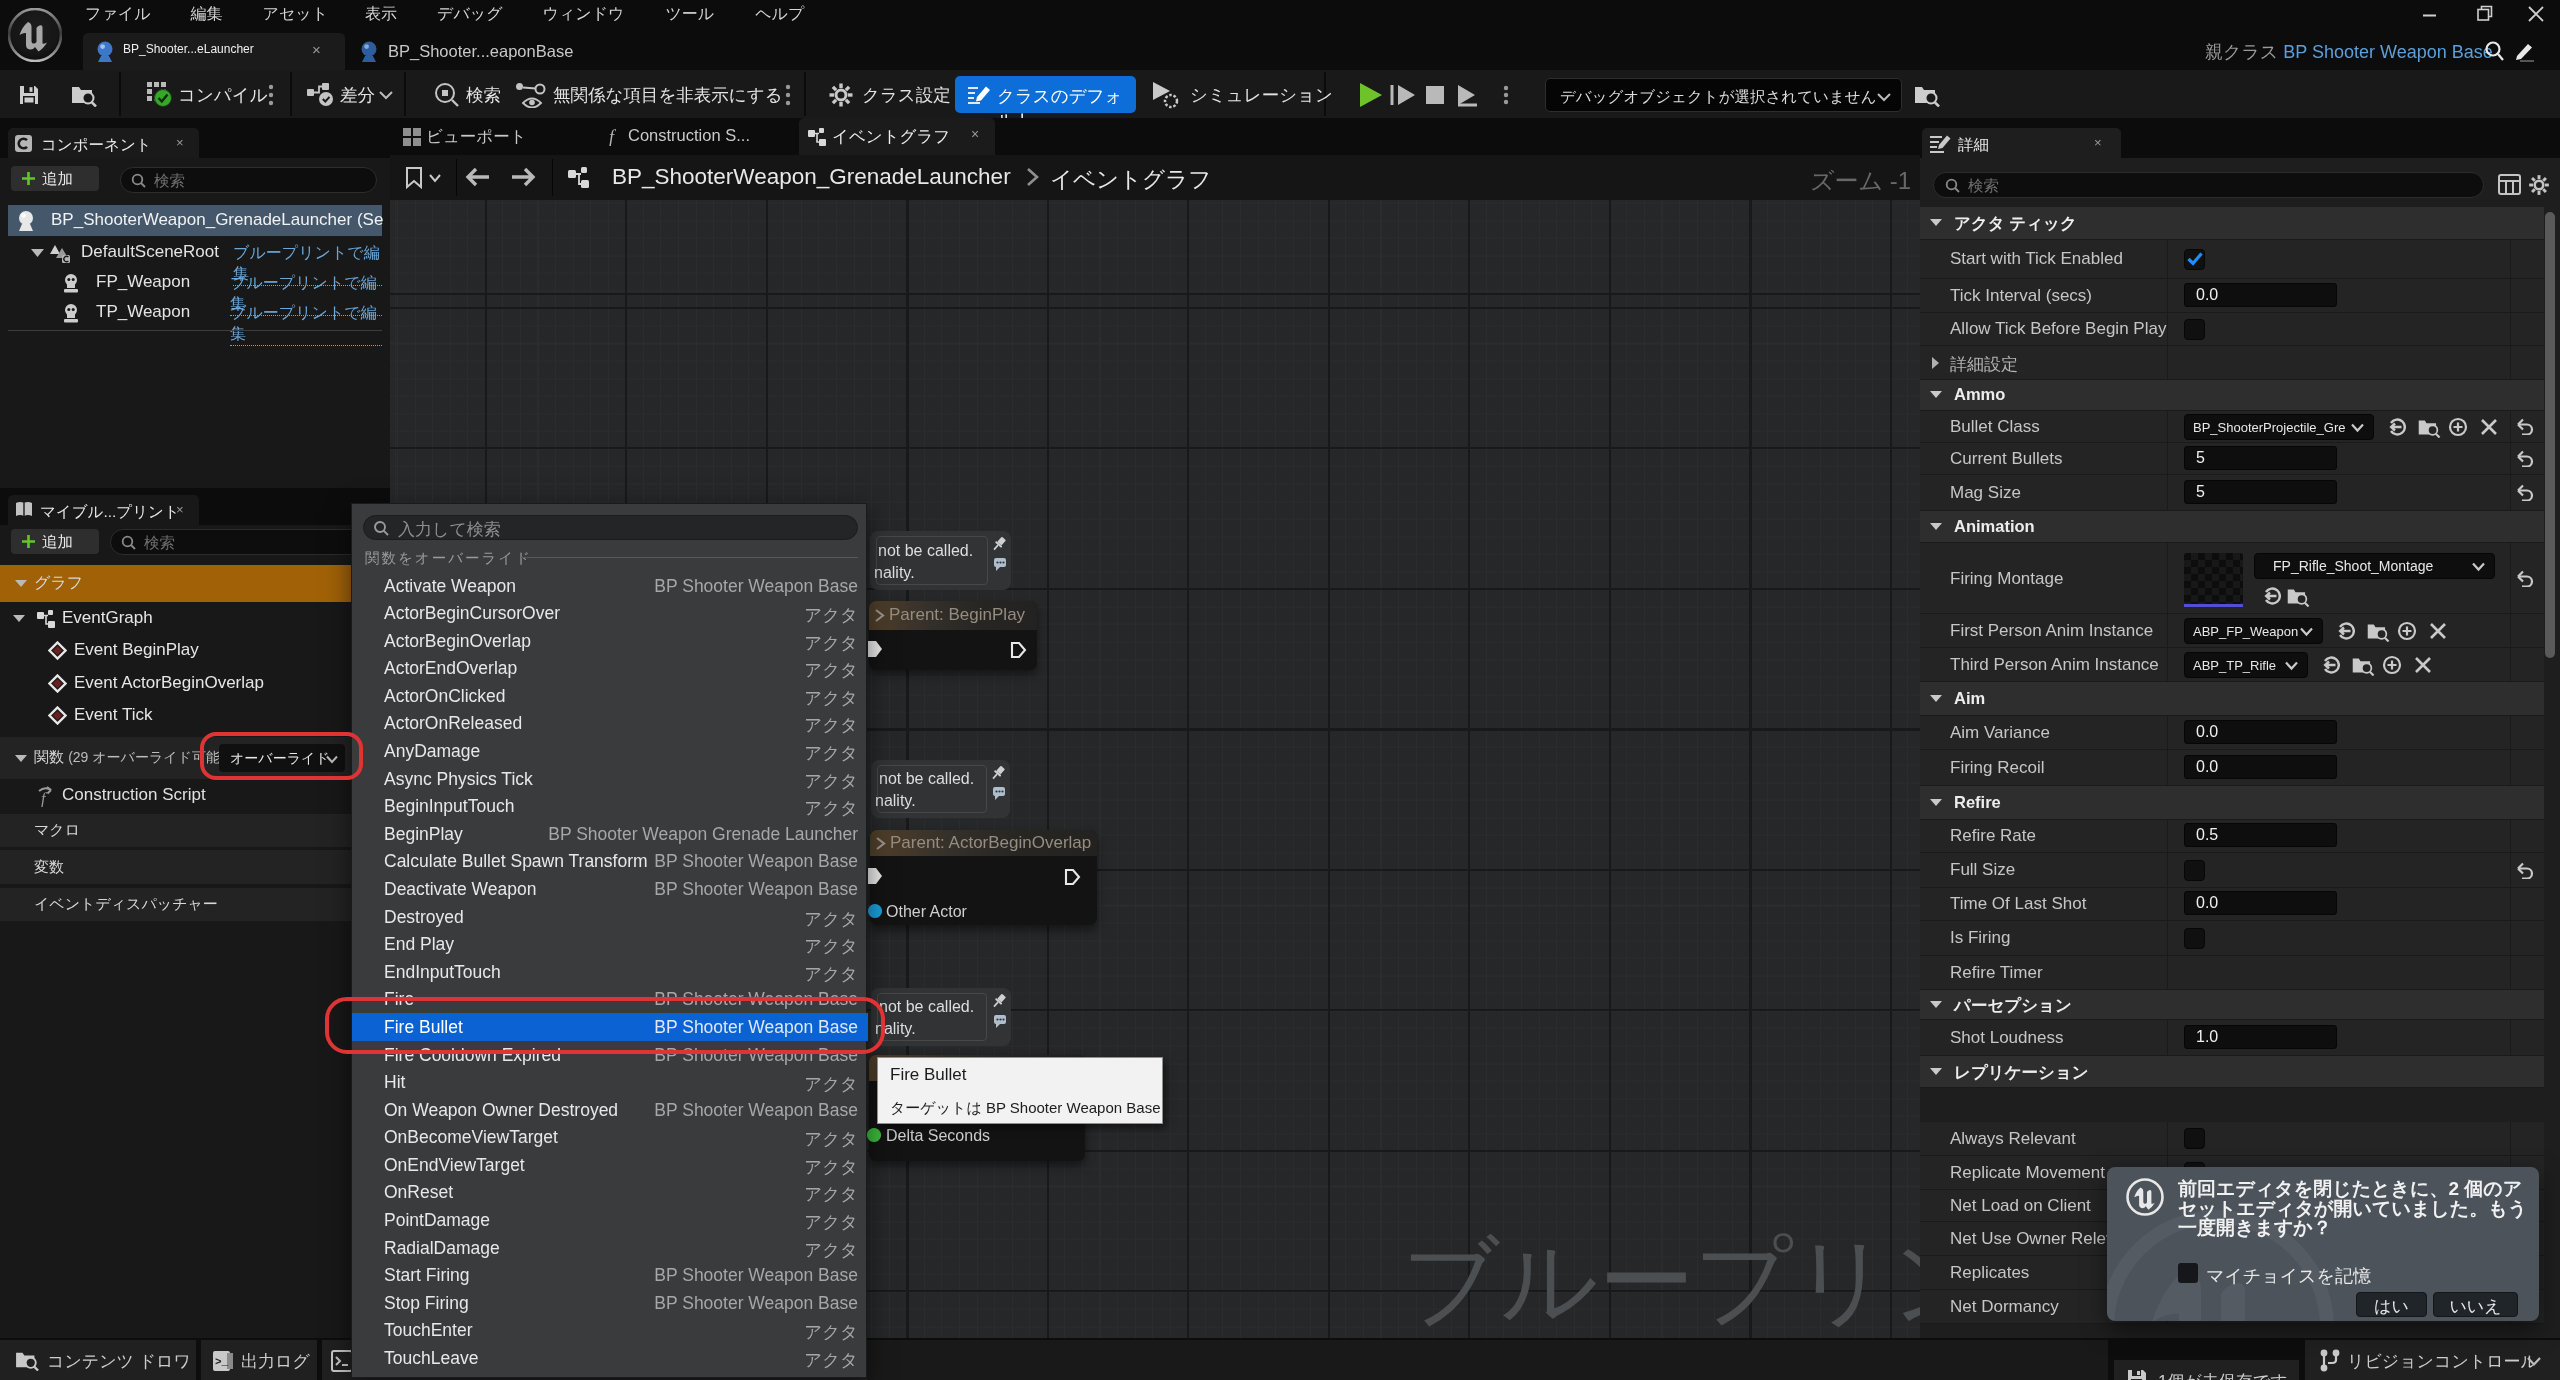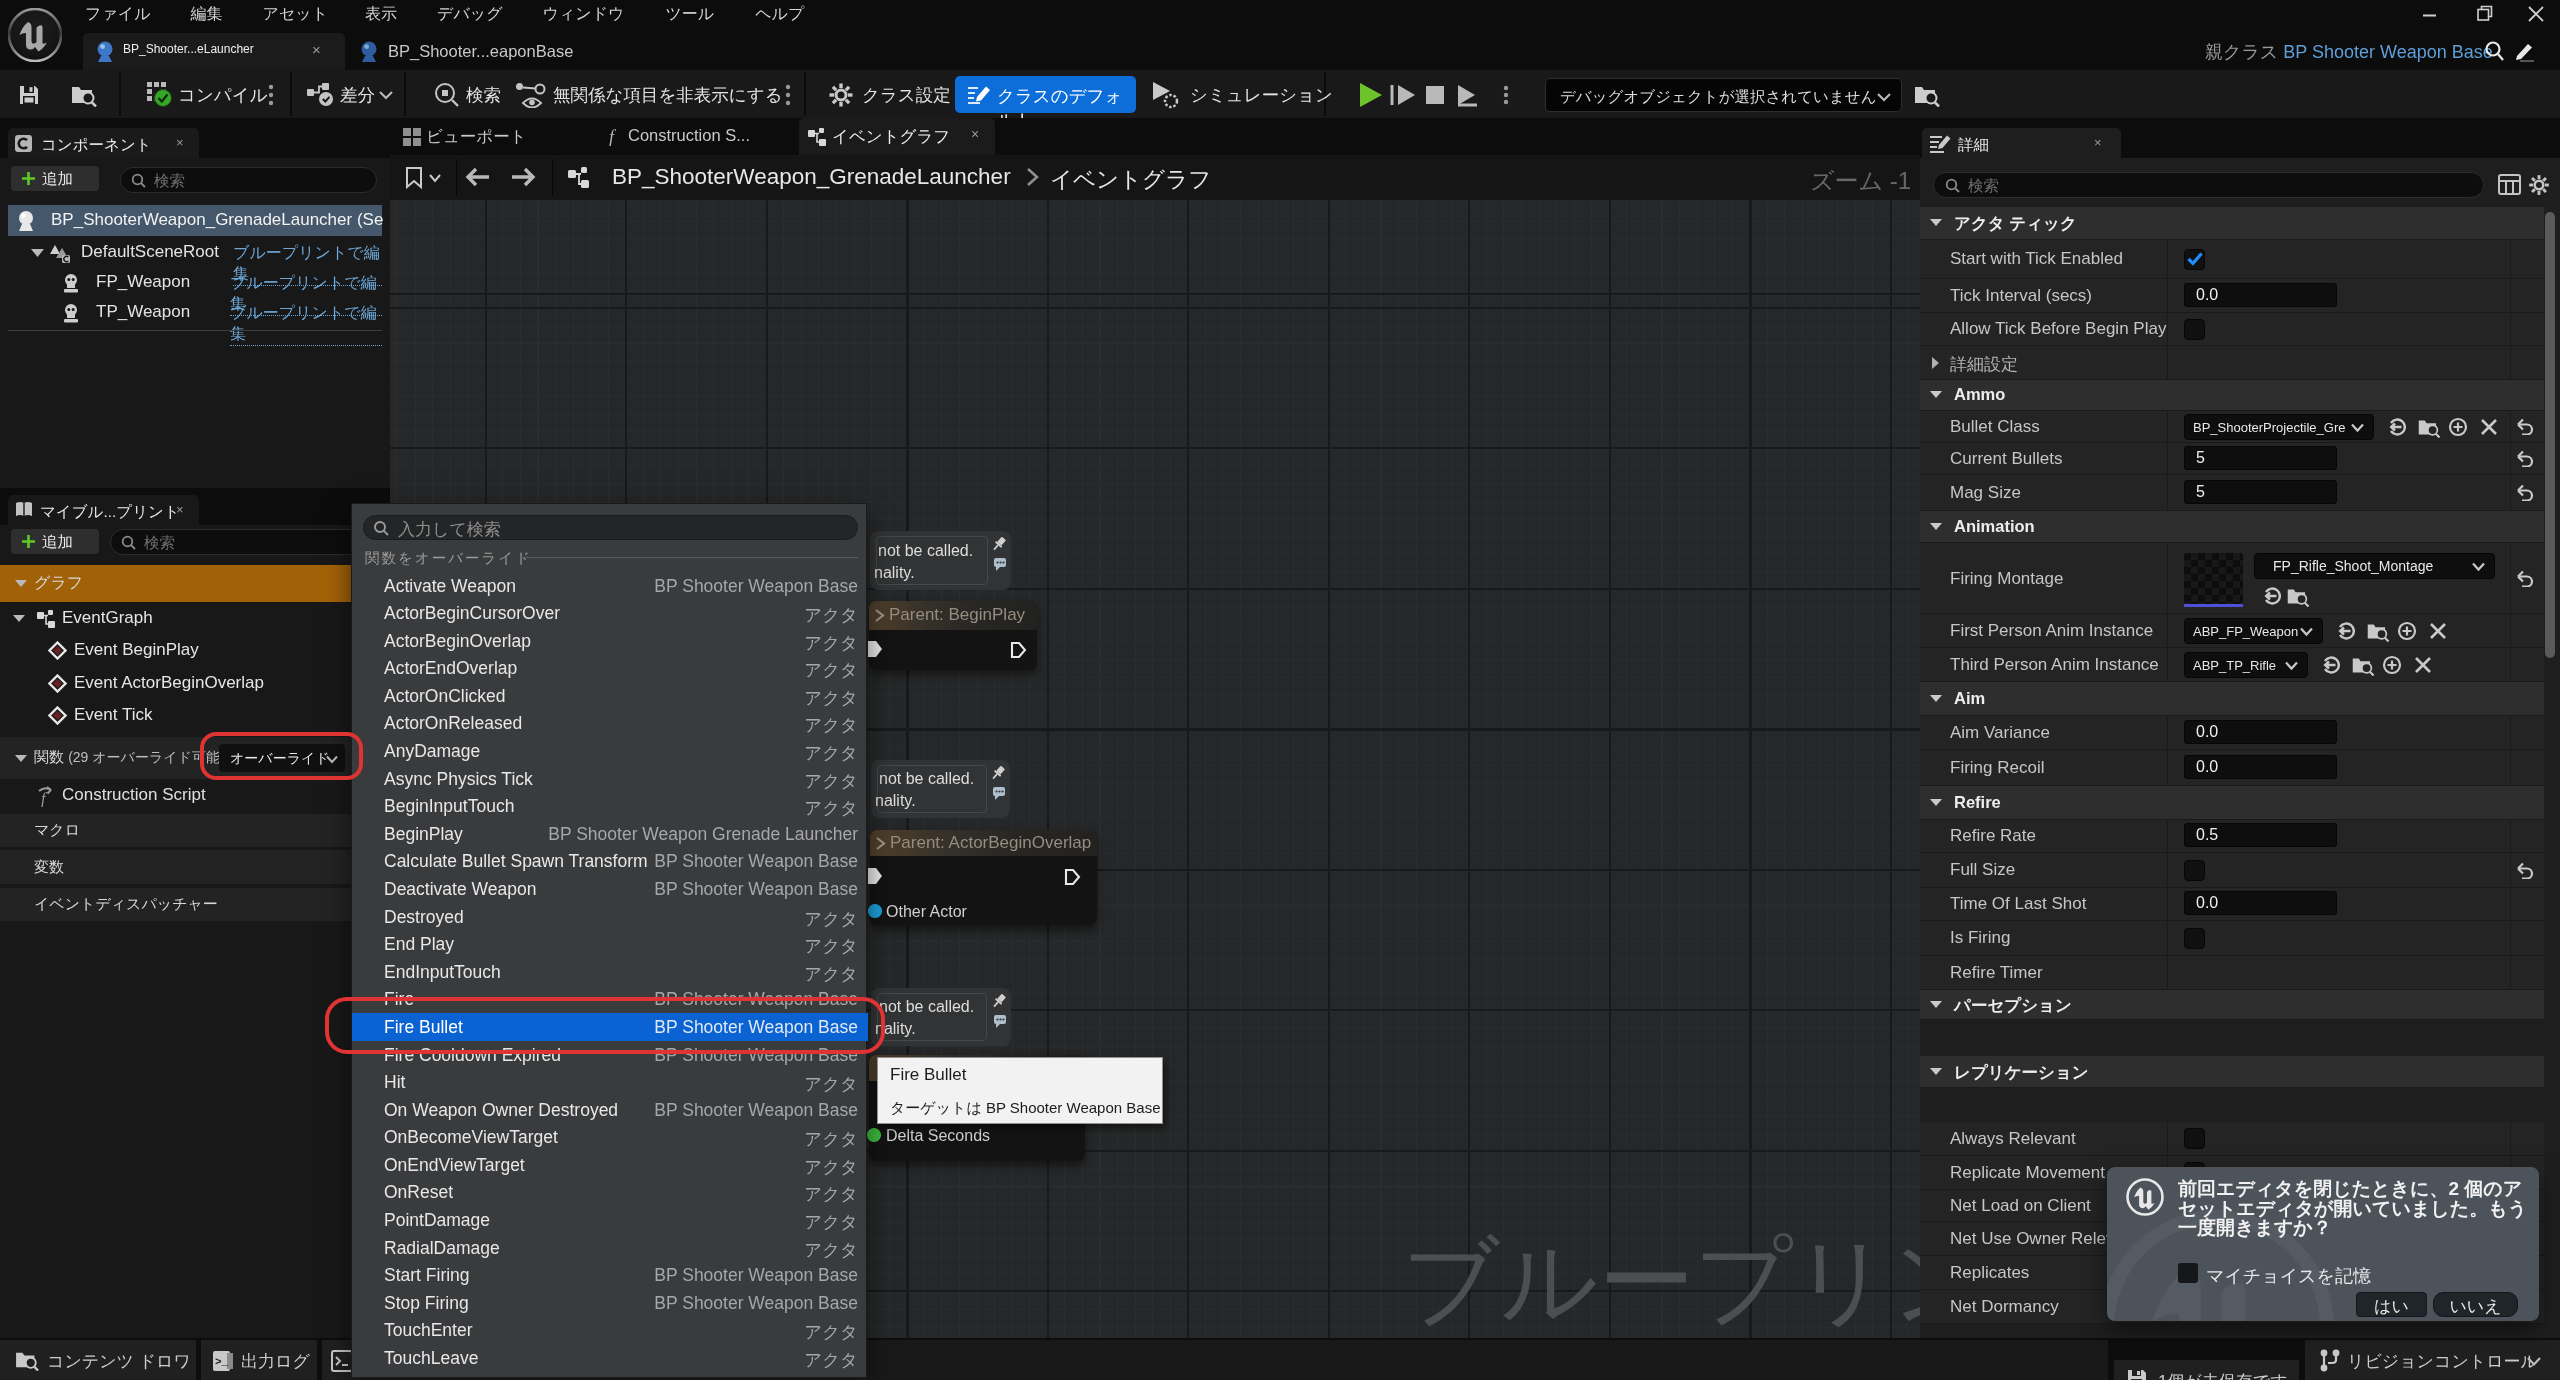--- a/index.html
+++ b/index.html
@@ -761,20 +761,26 @@
           <div class="vd1"></div>
           <div class="vd2"></div>
           <div class="dl" style="top:7px;color:#c6c6c6;">Refire Timer</div>
         </div>
 <div class="dh" style="top:872px;height:30px;">
           <svg class="abs" style="left:9px;top:10px;" width="14" height="9" viewBox="0 0 14 9">
             <path d="M 1 1 L 13 1 L 7 8 Z" fill="#c9c9c9"></path>
           </svg>
           <div class="dht" style="top:5px;">パーセプション</div>
         </div>
+<div class="dr" style="top:902px;height:36px;">
+          <div class="vd1"></div>
+          <div class="vd2"></div>
+          <div class="dl" style="top:8px;color:#c6c6c6;">Shot Loudness</div>
+          <div class="inp" style="top:5px;">1.0</div>
+        </div>
 <div class="dh" style="top:938px;height:32px;">
           <svg class="abs" style="left:9px;top:11px;" width="14" height="9" viewBox="0 0 14 9">
             <path d="M 1 1 L 13 1 L 7 8 Z" fill="#c9c9c9"></path>
           </svg>
           <div class="dht" style="top:6px;">レプリケーション</div>
         </div>
 <div class="dr" style="top:1004px;height:34px;">
           <div class="vd1"></div>
           <div class="vd2"></div>
           <div class="dl" style="top:7px;color:#c6c6c6;">Always Relevant</div>
@@ -1005,18 +1011,18 @@
       <svg class="abs" style="left:18px;top:10px;" width="40" height="40" viewBox="0 0 40 40">
         <circle cx="20" cy="20" r="17.5" fill="none" stroke="#e8e8e8" stroke-width="2.6"></circle>
         <path d="M 15.5 10.5 q -4.5 3.8 -6.3 9.8 q 3 -1.9 4.9 -1.5 l 0 9 q 0 3 3 3.4 q 2.2 .3 3.7 -1.9 l 2.6 3.4 q 3.7 -2.2 6.3 -6.7 q -1.5 1.1 -3.3 .7 l 0 -12 q 0 -2.2 -2.2 -1.5 q -1.5 .5 -2.2 1.9 l 0 10.5 q -1.1 1.5 -2.6 1.1 q -1.1 -.3 -1.1 -1.9 l 0 -10.5 q 0 -2.6 -1.9 -3.4 z" fill="#e8e8e8"></path>
       </svg>
       <div class="f abs" style="left:71px;top:12px;font-size:19px;font-weight:bold;color:#f1f1f1;line-height:19.5px;white-space:nowrap;">前回エディタを閉じたときに、2 個のア<br>セットエディタが開いていました。もう<br>一度開きますか？</div>
       <div class="abs" style="left:71px;top:96px;width:20px;height:20px;background:#15171a;border-radius:3px;"></div>
       <div class="f abs" style="left:99px;top:97px;font-size:18px;color:#e8e8e8;">マイチョイスを記憶</div>
       <div class="abs" style="left:249px;top:125px;width:71px;height:25px;background:#20252a;border:1px solid #14171a;border-radius:4px;text-align:center;">
         <div class="f" style="font-size:17px;color:#e8e8e8;padding-top:2px;">はい</div>
       </div>
-      <div class="abs" style="left:326px;top:125px;width:85px;height:25px;background:#20252a;border:1px solid #14171a;border-radius:10px;text-align:center;">
+      <div class="abs" style="left:326px;top:125px;width:85px;height:25px;background:#20252a;border:1px solid #14171a;border-radius:4px;text-align:center;">
         <div class="f" style="font-size:17px;color:#e8e8e8;padding-top:2px;">いいえ</div>
       </div>
     </div>
   </div>
 </div>
 
 </body></html>

